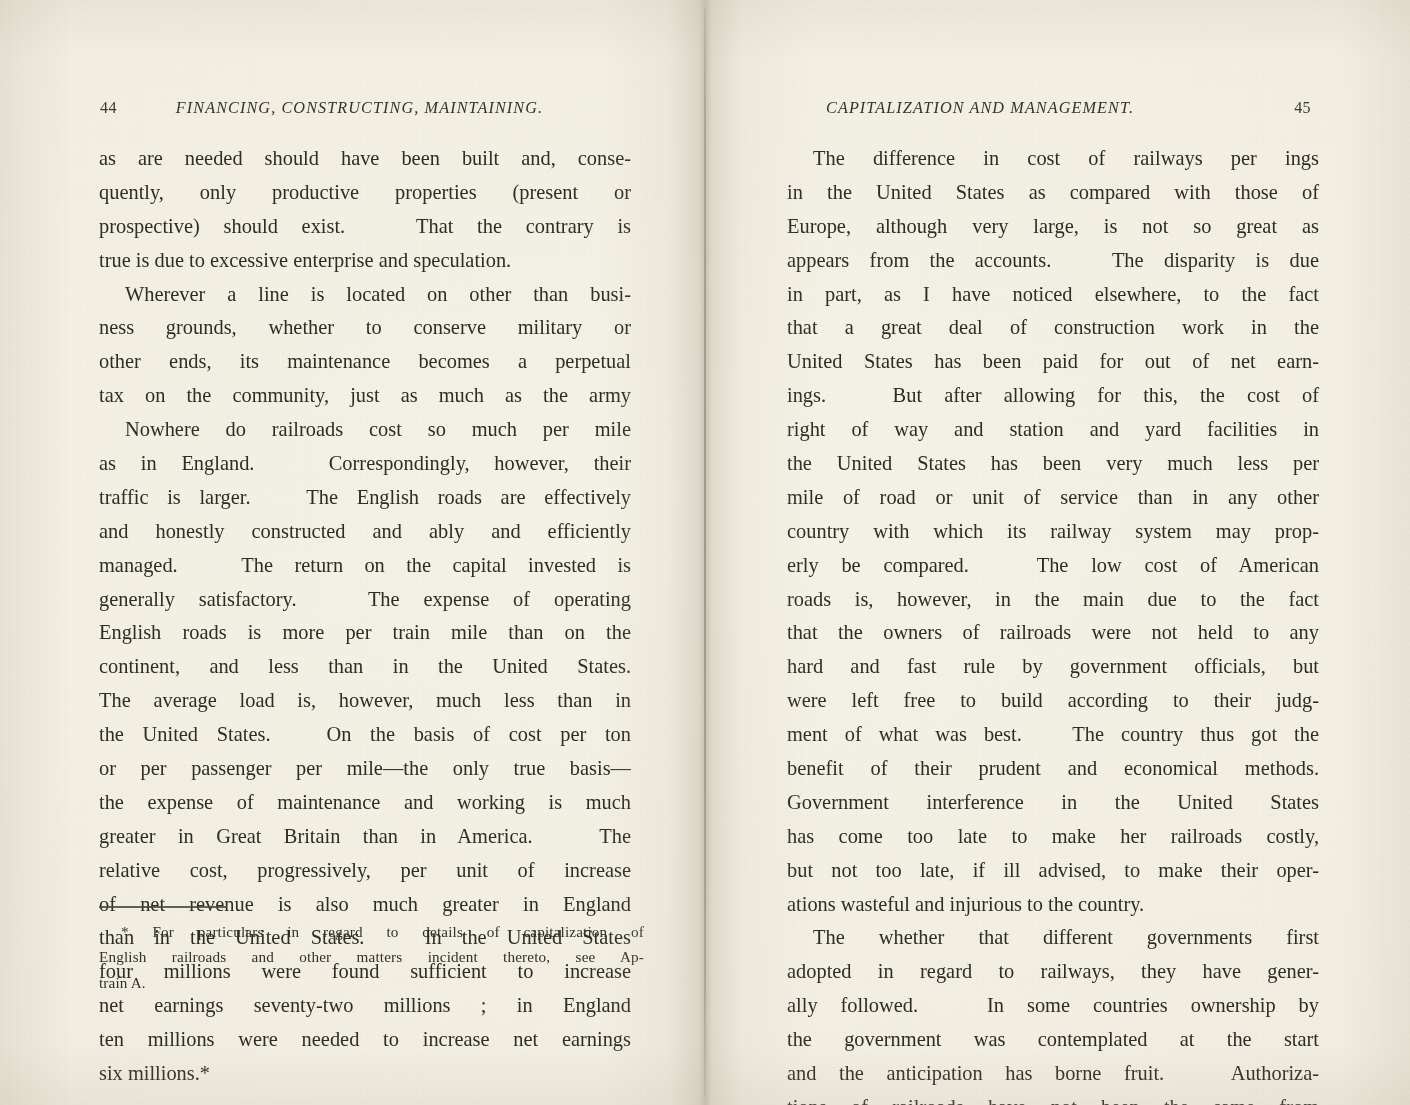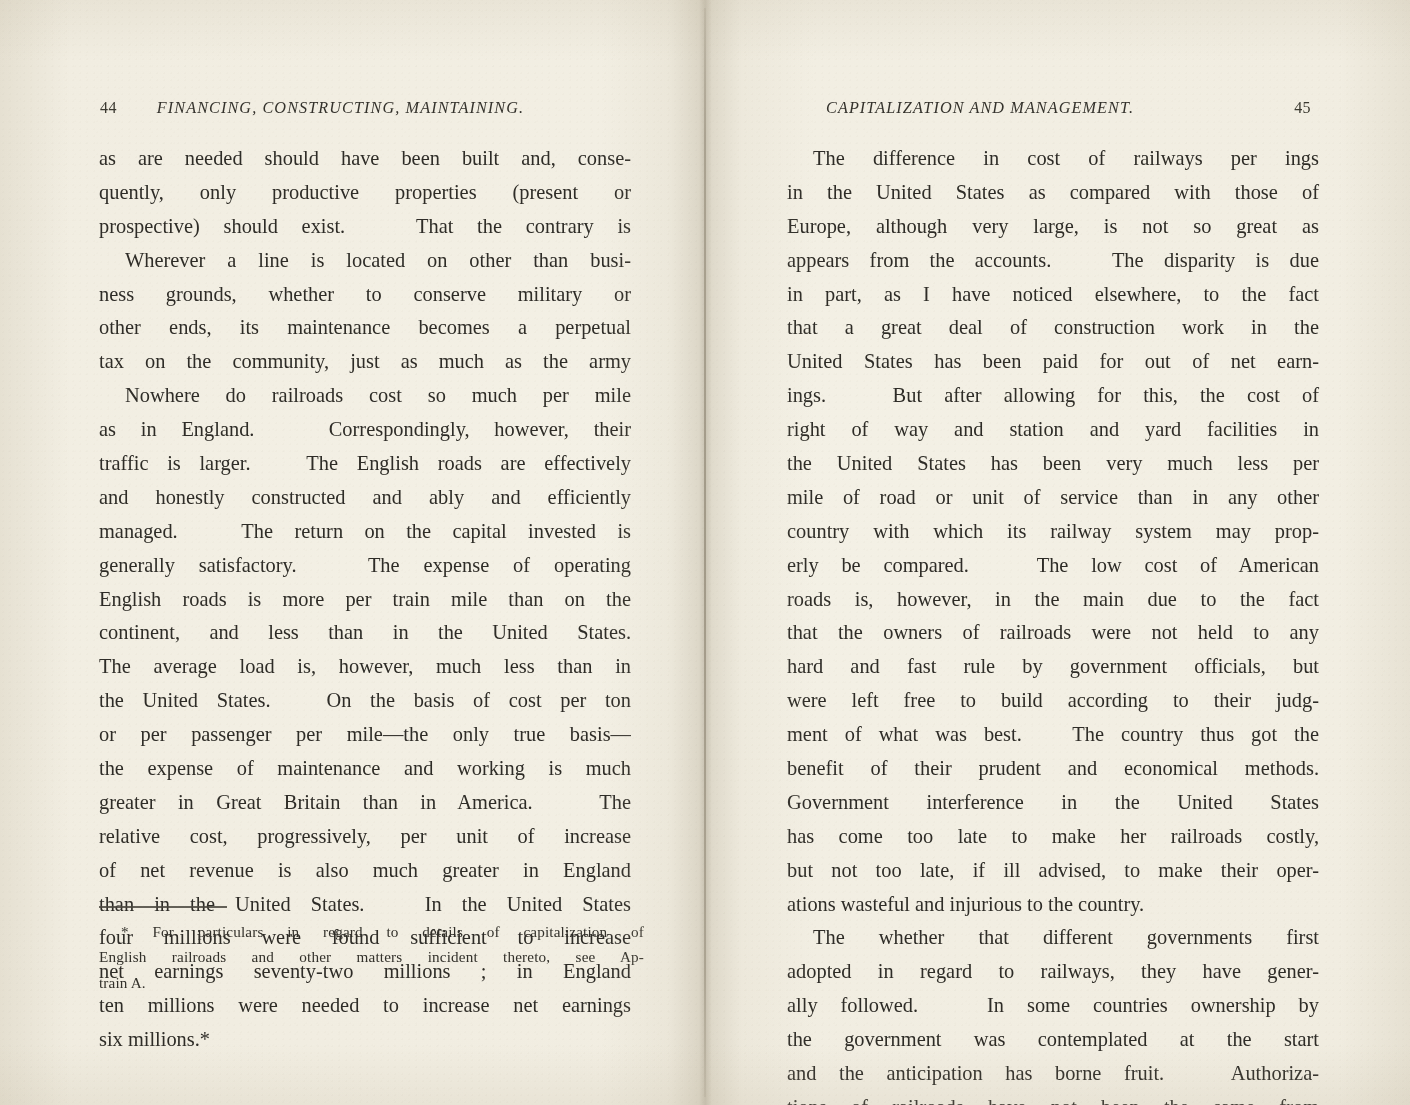--- a/index.html
+++ b/index.html
@@ -109,21 +109,21 @@
     top: 92px;
     height: 24px;
     display: flex;
     align-items: baseline;
     font-style: italic;
     font-size: 16.5px;
     letter-spacing: 0.9px;
     color: #34322c;
     white-space: nowrap;
   }
-  .rh-left  { left: 100px; width: 540px; }
+  .rh-left  { left: 100px; width: 540px; gap: 19px; }
   .rh-right { left: 160px; width: 485px; }
 
   .folio {
     font-style: normal;
     font-size: 16px;
     letter-spacing: 0.4px;
     color: #3a382f;
   }
   .rh-left .folio  { margin-right: 40px; }
   .rh-right .folio { margin-left: auto; padding-left: 36px; }
@@ -213,20 +213,21 @@
     <div class="running-head rh-left">
       <span class="folio">44</span>
       <span class="rh-title">FINANCING, CONSTRUCTING, MAINTAINING.</span>
     </div>
 
     <div class="column col-left">
 
       <span class="tline">as are needed should have been built and, conse-</span>
       <span class="tline">quently, only productive properties (present or</span>
       <span class="tline">prospective) should exist.   That the contrary is</span>
+      <span class="tline last">true is due to excessive enterprise and speculation.</span>
 
       <span class="tline indent">Wherever a line is located on other than busi-</span>
       <span class="tline">ness grounds, whether to conserve military or</span>
       <span class="tline">other ends, its maintenance becomes a perpetual</span>
       <span class="tline">tax on the community, just as much as the army</span>
 
       <span class="tline indent">Nowhere do railroads cost so much per mile</span>
       <span class="tline">as in England.   Correspondingly, however, their</span>
       <span class="tline">traffic is larger.   The English roads are effectively</span>
       <span class="tline">and honestly constructed and ably and efficiently</span>

